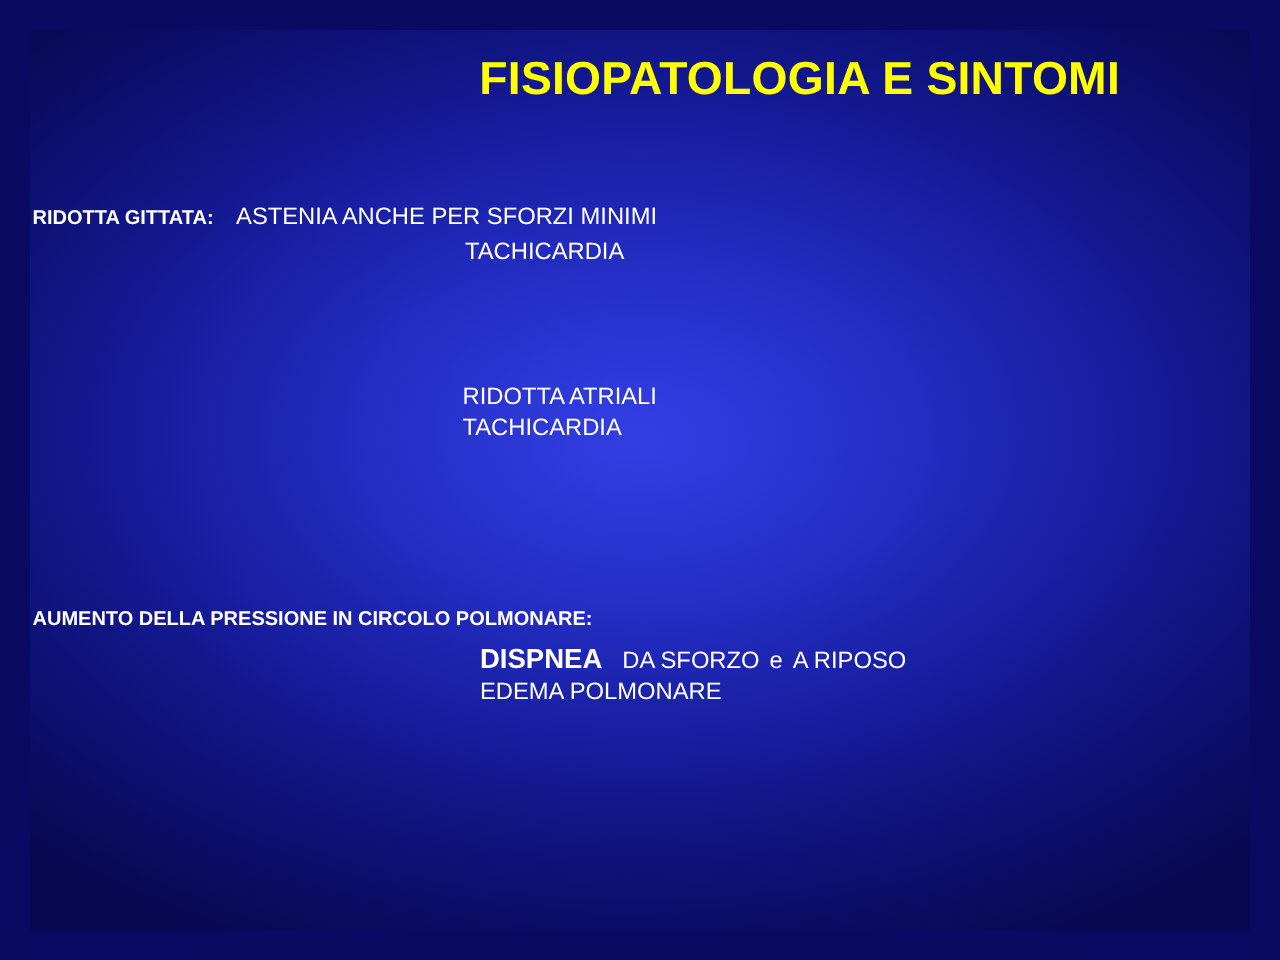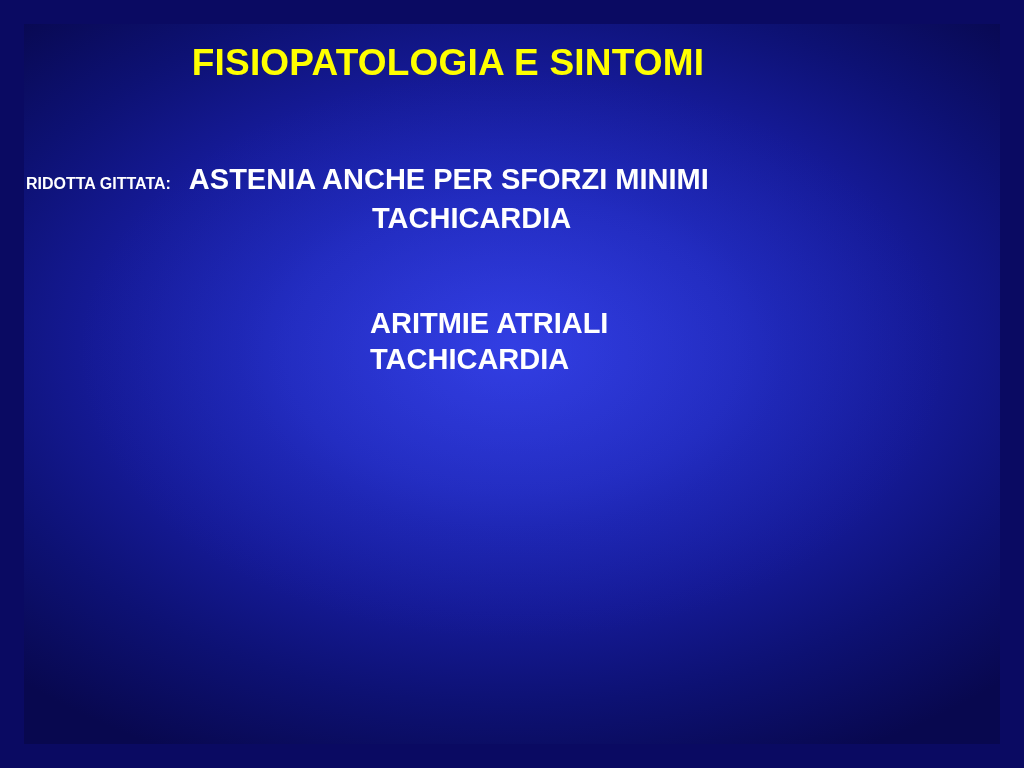--- a/index.html
+++ b/index.html
@@ -39,38 +39,38 @@
     position: relative;
     z-index: 2;
     width: 1024px;
     height: 768px;
   }
   .title {
     position: absolute;
     left: 0;
     top: 42px;
     width: 896px;
-    text-align: center;
+    text-align: right;
     color: #ffff00;
     font-size: 37px;
     font-weight: bold;
     letter-spacing: 0.2px;
   }
   .block {
     position: absolute;
     color: #ffffff;
   }
   .heading {
     font-size: 16px;
     font-weight: bold;
     white-space: nowrap;
   }
   .sub {
-    font-size: 29px;
-    font-weight: bold;
+    font-size: 19px;
+    font-weight: normal;
     white-space: nowrap;
   }
   .sub-bold {
     font-size: 22px;
     font-weight: bold;
   }
   .small-word {
     font-size: 19px;
   }
 
@@ -107,22 +107,36 @@
         <span class="heading">RIDOTTA GITTATA:</span>
         <span class="sub">ASTENIA ANCHE  PER SFORZI MINIMI</span>
       </div>
       <div class="row2">
         <span class="sub">TACHICARDIA</span>
       </div>
     </div>
 
     <div class="block" id="block2">
       <div class="row2">
-        <span class="sub">ARITMIE ATRIALI</span>
+        <span class="sub">RIDOTTA ATRIALI</span>
       </div>
       <div class="row3">
         <span class="sub">TACHICARDIA</span>
       </div>
     </div>
 
+    <div class="block" id="block3">
+      <div class="row1">
+        <span class="heading">AUMENTO DELLA PRESSIONE IN CIRCOLO POLMONARE:</span>
+      </div>
+      <div class="row2">
+        <span class="sub-bold">DISPNEA</span>
+        <span class="sub">DA SFORZO</span>
+        <span class="small-word" style="margin-left:8px;">e</span>
+        <span class="sub" style="margin-left:8px;">A RIPOSO</span>
+      </div>
+      <div class="row3">
+        <span class="sub">EDEMA POLMONARE</span>
+      </div>
+    </div>
 
   </div>
 </div>
 
 </body></html>

